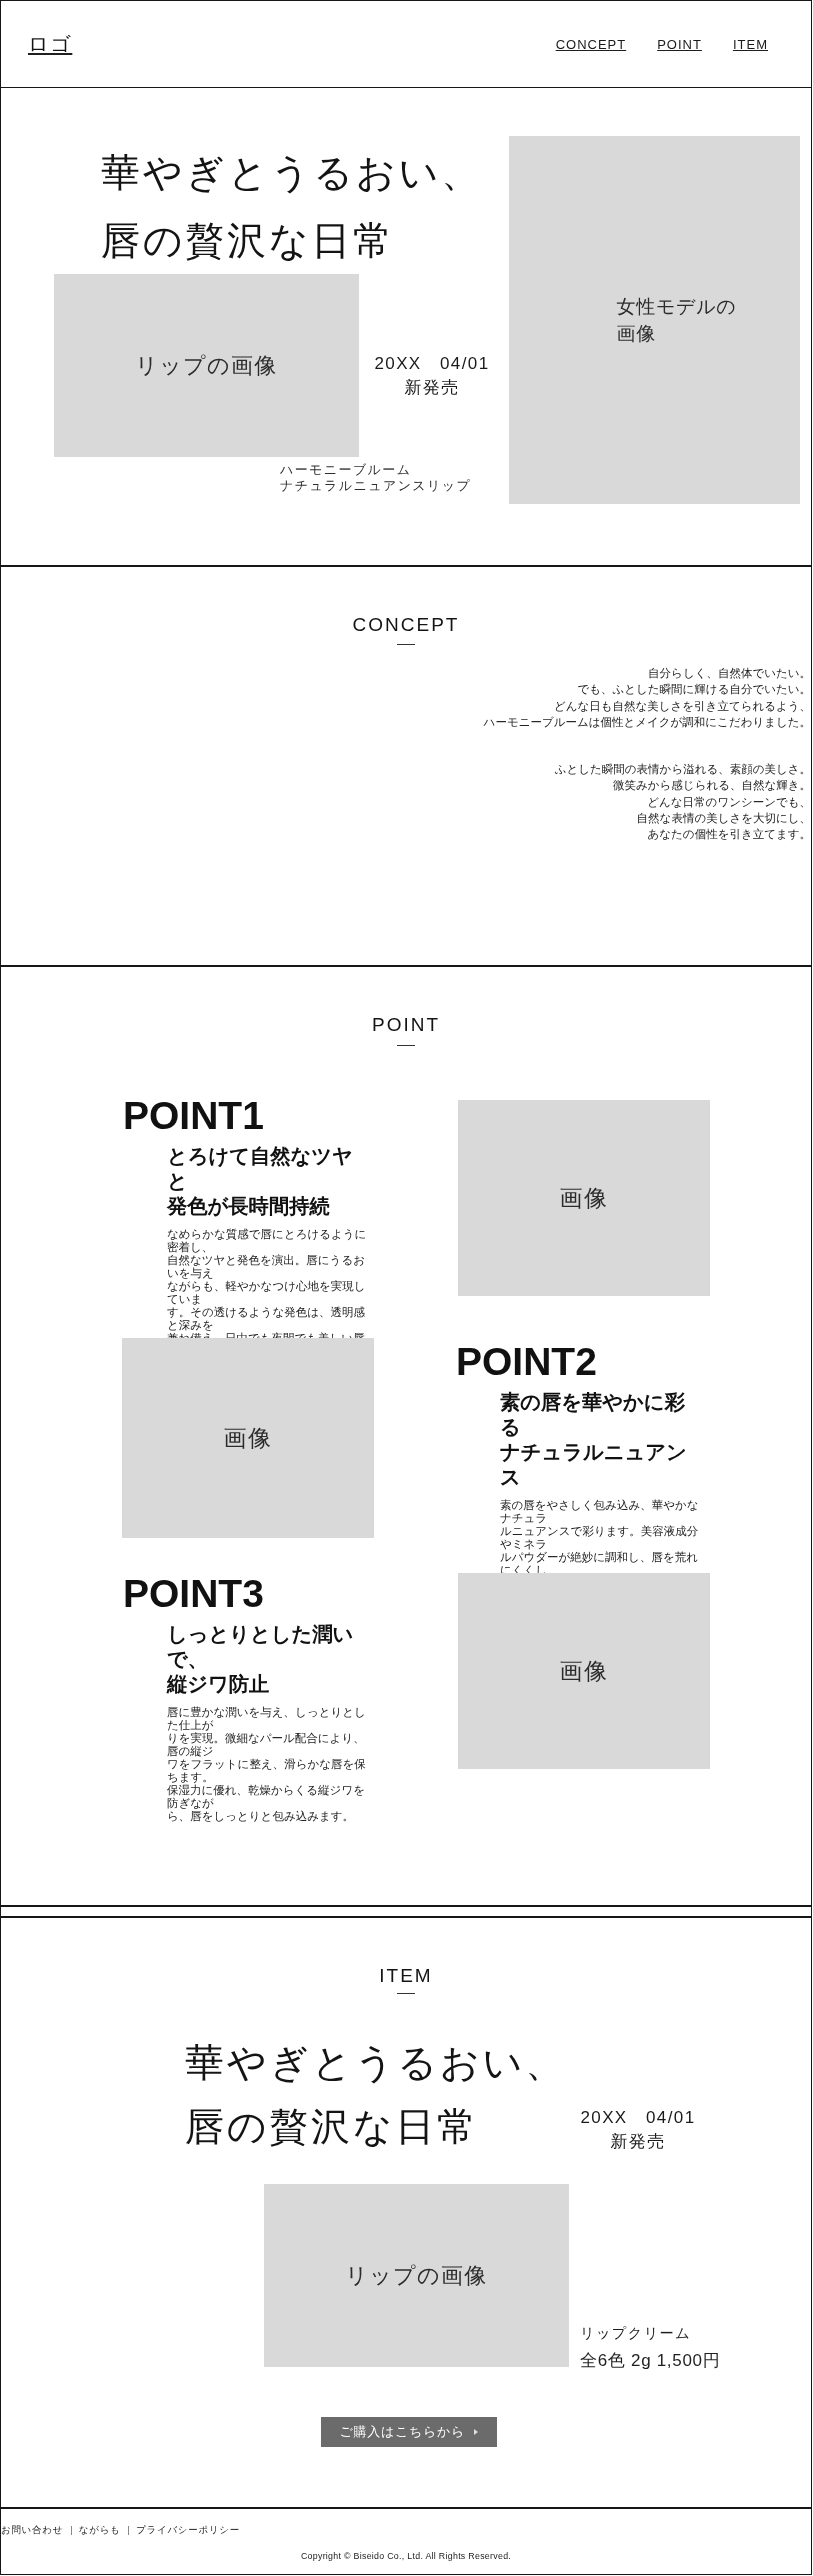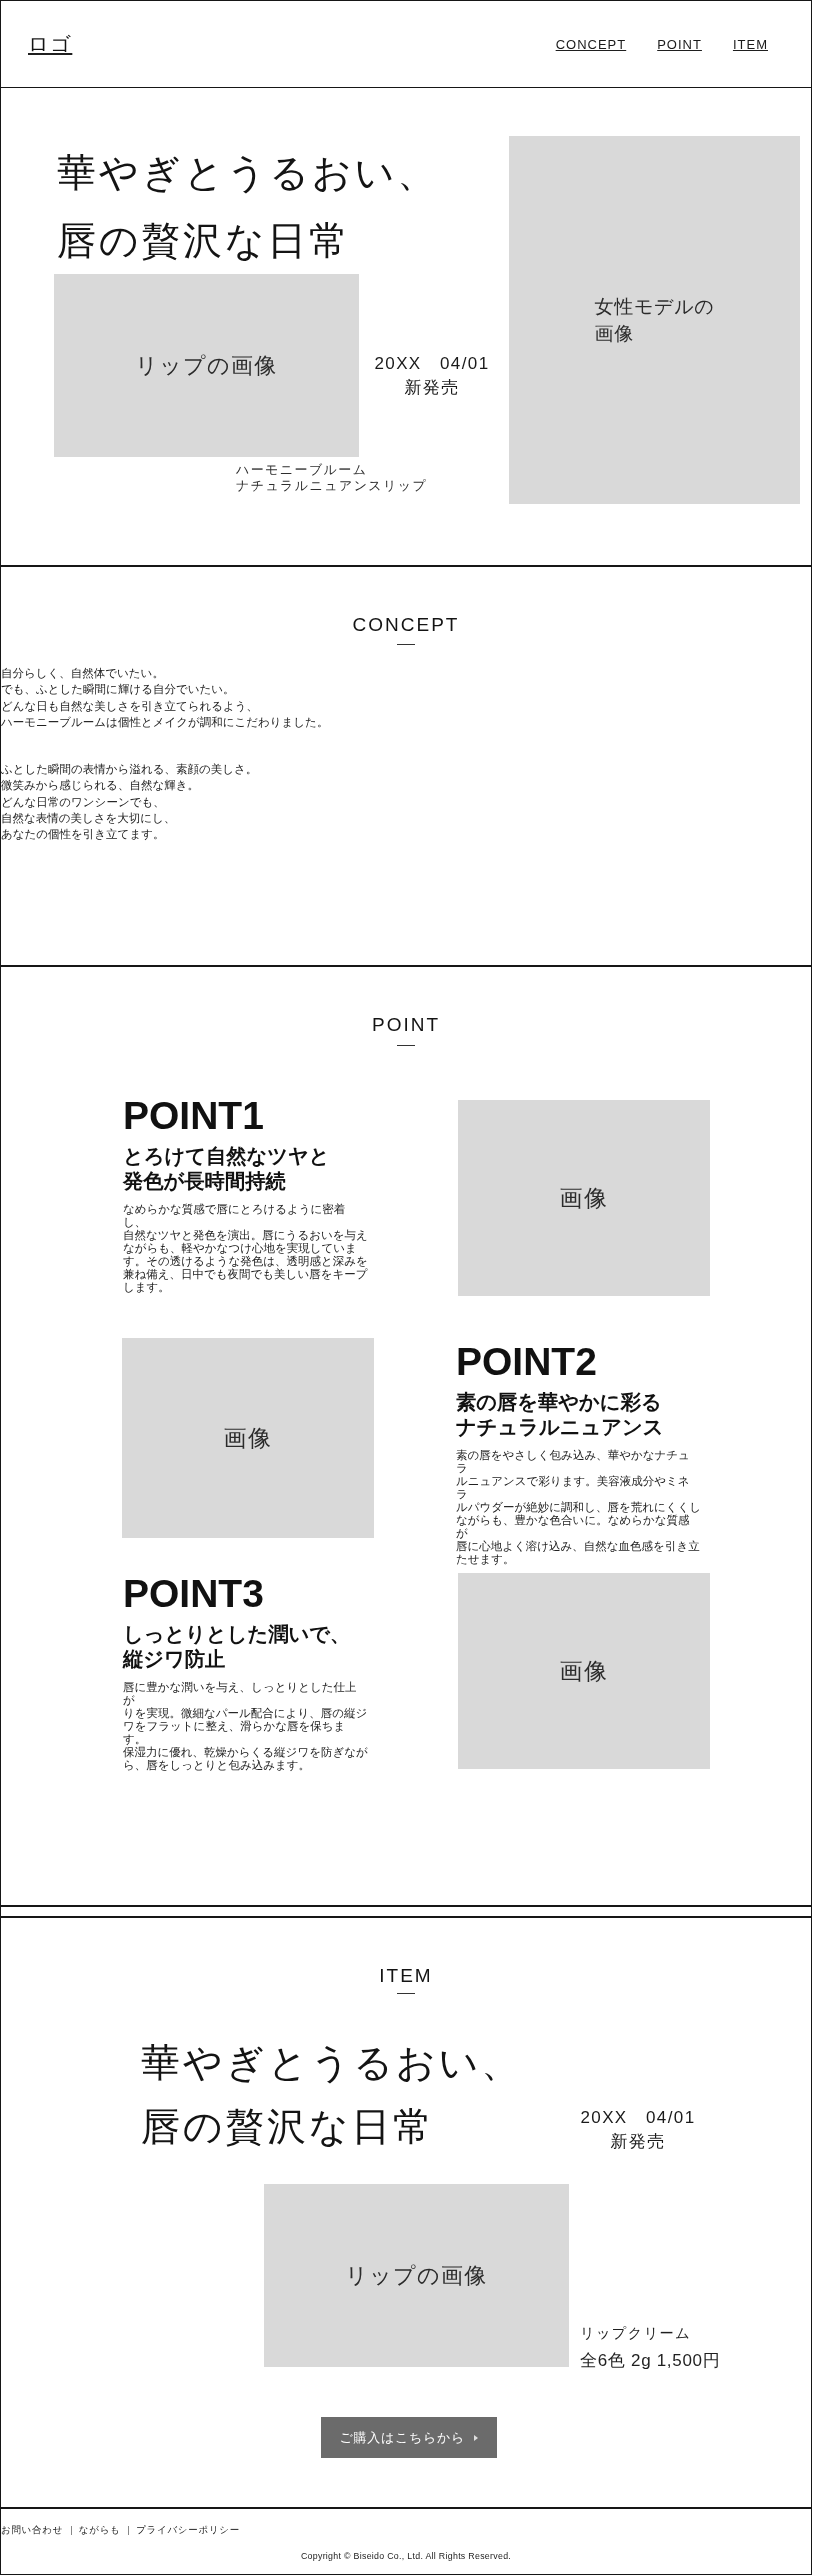--- a/index.html
+++ b/index.html
@@ -1,20 +1,20 @@
 <!DOCTYPE html>
 <html style="font-size:11px"><head>
 <meta charset="utf-8">
 <style>
   html,body{margin:0;padding:0;background:#ffffff;}
   body{font-family:"Liberation Sans","DejaVu Sans",sans-serif;color:#1f1f1f;}
   .page{position:relative;width:810px;height:2573px;border:1.4px solid #161616;background:#ffffff;overflow:hidden;}
   .section{position:absolute;left:0;width:100%;box-sizing:border-box;background:#fff;text-decoration:underline;}
   .abs{position:absolute;}
-  .pre{white-space:pre-line;}
+  .pre{white-space:pre-line;margin-left:44px;}
   .center{text-align:center;}
   .graybox{background:#d9d9d9;display:flex;align-items:center;justify-content:center;color:#2b2b2b;}
 
   
   .hdr{top:0;height:87px;border-bottom:1.4px solid #161616;display:flex;align-items:center;justify-content:space-between;padding:0 43px 0 27px;}
   .logo{font-size:20.3px;font-weight:500;letter-spacing:1.4px;color:#141414;text-decoration:none;}
   .nav{display:flex;gap:31px;}
   .nav a{font-size:13px;letter-spacing:1px;color:#1a1a1a;text-decoration:none;cursor:pointer;}
 
   
@@ -24,39 +24,39 @@
   .hero-date{left:363px;top:263px;width:136px;font-size:17px;line-height:24px;letter-spacing:1.4px;color:#1a1a1a;}
   .hero-pname{left:235px;top:373px;font-size:13px;line-height:15.6px;letter-spacing:1.4px;color:#2e2e2e;}
   .hero-model{left:508px;top:47px;width:291px;height:368px;font-size:19px;line-height:27px;letter-spacing:0.7px;}
 
   
   .sec-head{left:0;width:100%;text-align:center;font-size:19px;letter-spacing:2px;color:#141414;}
   .underline{left:50%;margin-left:-8.8px;width:17.6px;height:1.4px;background:#333;}
 
   
   .concept{top:568px;height:398px;border-bottom:2px solid #161616;}
-  .cpara{left:0;width:100%;text-align:left;font-size:11.5px;line-height:16.3px;color:#222;}
+  .cpara{left:0;width:100%;text-align:right;font-size:11.5px;line-height:16.3px;color:#222;}
 
   
   .point{top:968px;height:938px;border-bottom:2px solid #161616;}
   .p-title{font-size:39px;font-weight:bold;line-height:43px;color:#111;}
   .p-sub{font-size:20.3px;font-weight:bold;line-height:25px;margin-top:6.8px;color:#111;}
   .p-body{font-size:11.5px;line-height:13px;margin-top:8.8px;color:#222;}
   .p-text{width:245px;}
   .p-img{font-size:23px;letter-spacing:1.4px;}
 
   
   .item{top:1915px;height:593px;border-top:2px solid #161616;border-bottom:2.7px solid #161616;}
   .item-headline{left:140px;top:113px;font-size:39px;line-height:64px;letter-spacing:2.7px;font-weight:500;color:#141414;}
   .item-date{left:569px;top:188px;width:136px;font-size:17px;line-height:24px;letter-spacing:1.4px;color:#1a1a1a;}
   .item-lipbox{left:263px;top:266px;width:305px;height:183px;font-size:22px;letter-spacing:1.4px;}
   .item-info{left:579px;top:406px;}
   .item-type{font-size:14.2px;letter-spacing:1.4px;color:#1f1f1f;}
   .item-price{font-size:17px;letter-spacing:0.7px;margin-top:6.1px;color:#1f1f1f;}
-  .cta{left:320px;top:499px;width:176px;height:41px;background:#6b6b6b;border:none;display:flex;align-items:center;justify-content:center;gap:9.5px;cursor:pointer;}
+  .cta{left:320px;top:499px;width:176px;height:30px;background:#6b6b6b;border:none;display:flex;align-items:center;justify-content:center;gap:9.5px;cursor:pointer;}
   .cta span{color:#ffffff;font-size:13px;letter-spacing:0.7px;}
   .tri{width:0;height:0;border-top:3.4px solid transparent;border-bottom:3.4px solid transparent;border-left:4.7px solid #dedede;}
 
   
   .footer{top:2508px;height:66px;}
   .flinks{left:0;top:15px;width:100%;display:flex;justify-content:flex-start;align-items:center;}
   .flinks a{font-size:9.5px;color:#222;text-decoration:none;letter-spacing:0.7px;cursor:pointer;}
   .fsep{width:0.7px;height:9.5px;background:#888;margin:0 7.5px;}
   .copy{left:0;top:42px;width:100%;text-align:center;font-size:8.8px;color:#222;letter-spacing:0.3px;}
 </style>

